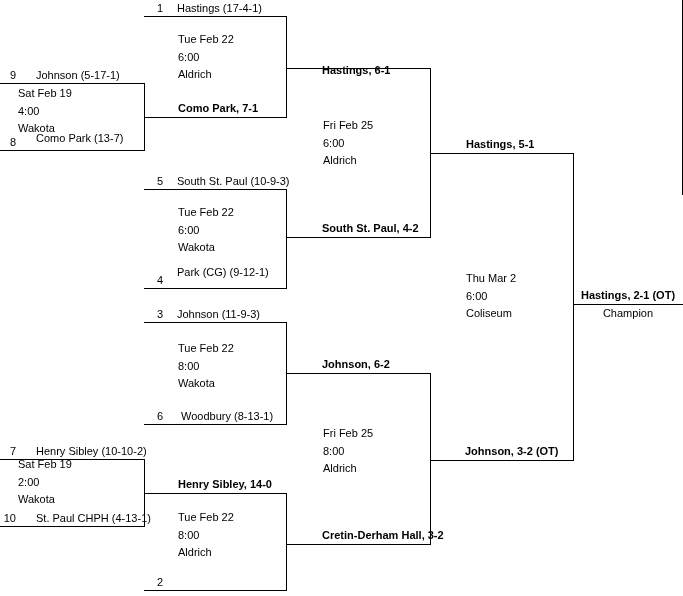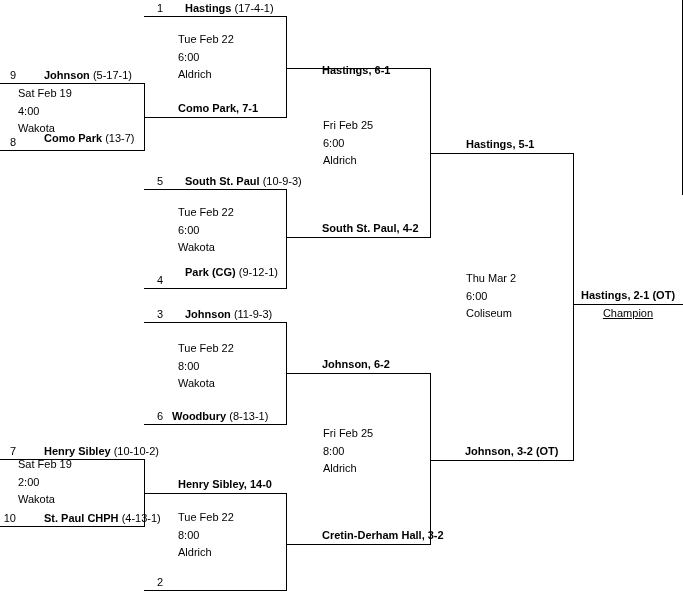--- a/index.html
+++ b/index.html
@@ -19,34 +19,33 @@
     position: absolute;
     text-align: right;
     line-height: 13px;
     white-space: nowrap;
   }
   .team {
     position: absolute;
     line-height: 13px;
     white-space: nowrap;
   }
-  .team b { font-weight: bold; margin-left: 8px; }
+  .team b { font-weight: normal; }
   .info { position: absolute; }
   .info > div { line-height: 17.5px; white-space: nowrap; }
   .win {
     position: absolute;
     font-weight: bold;
     line-height: 13px;
     white-space: nowrap;
   }
   .label {
     position: absolute;
     line-height: 13px;
     white-space: nowrap;
-    text-decoration: underline;
   }
 </style>
 </head>
 <body>
 
 <div class="bracket">
 
   <div class="hl" style="left:144px;top:16px;width:142px"></div>
   <div class="hl" style="left:0px;top:83px;width:144px"></div>
   <div class="hl" style="left:0px;top:150px;width:144px"></div>
@@ -90,21 +89,21 @@
   <div class="seed" style="left:150px;top:175px;width:13px">5</div>
   <div class="team" style="left:177px;top:175px"><b>South St. Paul</b> <span>(10-9-3)</span></div>
 
   <div class="seed" style="left:150px;top:274px;width:13px">4</div>
   <div class="team" style="left:177px;top:266px"><b>Park (CG)</b> <span>(9-12-1)</span></div>
 
   <div class="seed" style="left:150px;top:308px;width:13px">3</div>
   <div class="team" style="left:177px;top:308px"><b>Johnson</b> <span>(11-9-3)</span></div>
 
   <div class="seed" style="left:150px;top:410px;width:13px">6</div>
-  <div class="team" style="left:164px;top:410px"><b>Woodbury</b> <span>(8-13-1)</span></div>
+  <div class="team" style="left:181px;top:410px"><b>Woodbury</b> <span>(8-13-1)</span></div>
 
   <div class="seed" style="left:0px;top:445px;width:16px">7</div>
   <div class="team" style="left:36px;top:445px"><b>Henry Sibley</b> <span>(10-10-2)</span></div>
 
   <div class="seed" style="left:0px;top:512px;width:16px">10</div>
   <div class="team" style="left:36px;top:512px"><b>St. Paul CHPH</b> <span>(4-13-1)</span></div>
 
   <div class="seed" style="left:150px;top:576px;width:13px">2</div>
 
   <div class="info" style="left:178px;top:31px">

